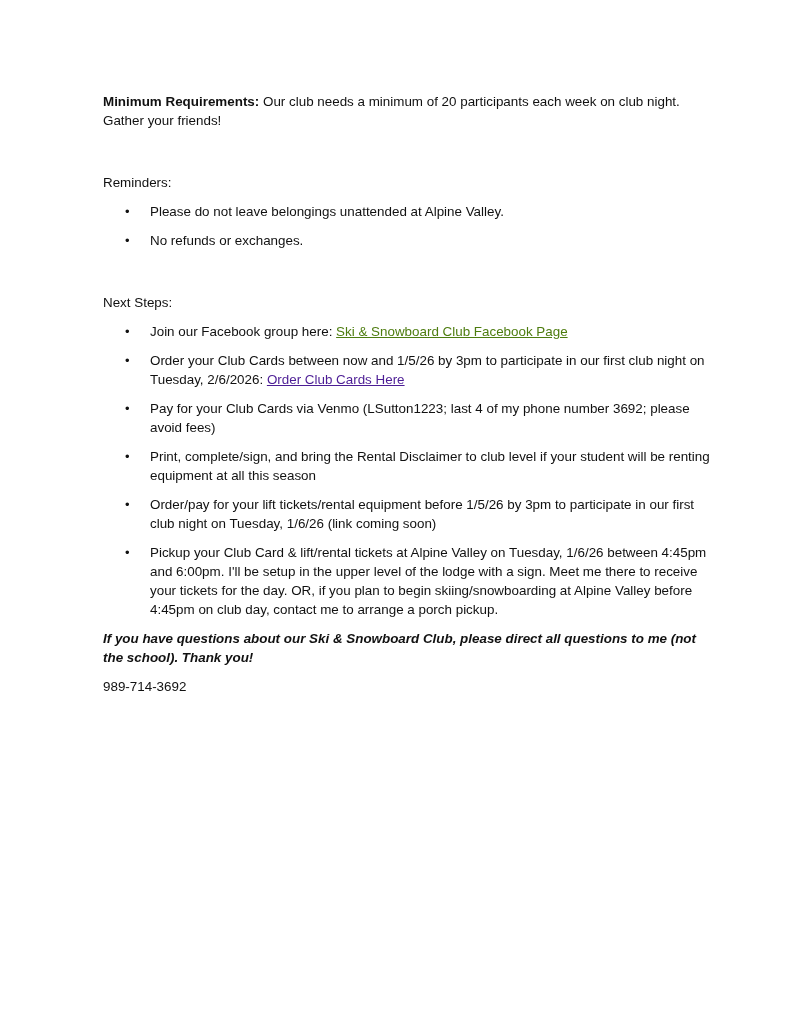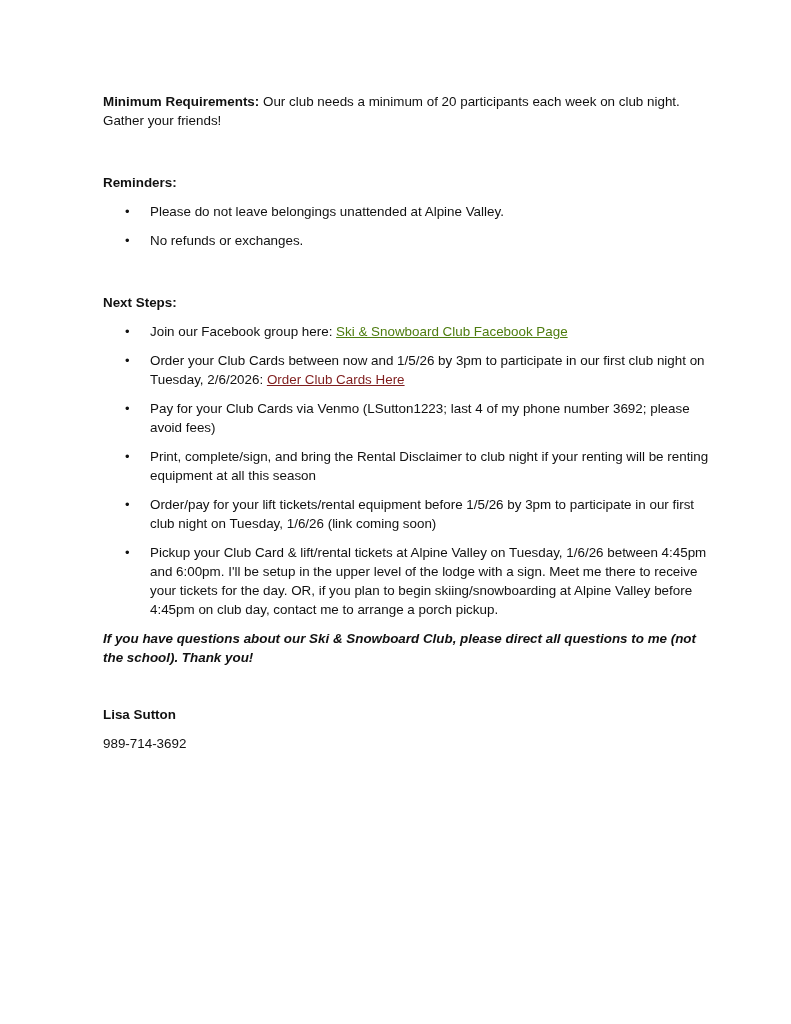--- a/index.html
+++ b/index.html
@@ -3,26 +3,26 @@
   <meta charset="utf-8">
   <style>
     html, body { margin: 0; padding: 0; background: #ffffff; }
     body {
       width: 791px; height: 1024px; position: relative; overflow: hidden;
       font-family: "Liberation Sans", sans-serif; color: #111111;
     }
     .page { position: absolute; left: 103px; top: 92px; width: 610px; font-size: 13.4px; line-height: 19px; }
     p { margin: 0; }
     .para { margin-bottom: 10px; }
-    .heading { font-weight: bold; margin-bottom: 10px; margin-top: 43px; }
+    .heading { font-weight: normal; margin-bottom: 10px; margin-top: 43px; }
     ul { list-style: none; margin: 0 0 10px 0; padding: 0; }
     li { position: relative; padding-left: 47px; margin-bottom: 10px; }
     li .bullet { position: absolute; left: 22px; top: 0; font-size: 13px; }
     a.link-visited { color: #4d7c0f; text-decoration: underline; }
-    a.link-order { color: #7f1d1d; text-decoration: underline; }
+    a.link-order { color: #4c1d95; text-decoration: underline; }
     .closing { font-weight: bold; font-style: italic; margin-bottom: 10px; }
     .sig-name { font-weight: bold; margin-top: 38px; margin-bottom: 10px; }
     .sig-line { margin-bottom: 10px; }
   </style>
 </head>
 <body>
 
 <div class="page">
 
   <p class="para"><b>Minimum Requirements:</b><span> Our club needs a minimum of 20 participants each week on club night. Gather your friends!</span></p>
@@ -31,22 +31,21 @@
   <ul>
     <li><span class="bullet">•</span><span>Please do not leave belongings unattended at Alpine Valley.</span></li>
     <li><span class="bullet">•</span><span>No refunds or exchanges.</span></li>
   </ul>
 
   <p class="heading">Next Steps:</p>
   <ul>
     <li><span class="bullet">•</span><span>Join our Facebook group here: </span><a class="link-visited" href="#">Ski &amp; Snowboard Club Facebook Page</a></li>
     <li><span class="bullet">•</span><span>Order your Club Cards between now and 1/5/26 by 3pm to participate in our first club night on Tuesday, 2/6/2026: </span><a class="link-order" href="#">Order Club Cards Here</a></li>
     <li><span class="bullet">•</span><span>Pay for your Club Cards via Venmo (LSutton1223; last 4 of my phone number 3692; please avoid fees)</span></li>
-    <li><span class="bullet">•</span><span>Print, complete/sign, and bring the Rental Disclaimer to club night if your renting will be renting equipment at all this season</span></li>
+    <li><span class="bullet">•</span><span>Print, complete/sign, and bring the Rental Disclaimer to club level if your student will be renting equipment at all this season</span></li>
     <li><span class="bullet">•</span><span>Order/pay for your lift tickets/rental equipment before 1/5/26 by 3pm to participate in our first club night on Tuesday, 1/6/26 (link coming soon)</span></li>
     <li><span class="bullet">•</span><span>Pickup your Club Card &amp; lift/rental tickets at Alpine Valley on Tuesday, 1/6/26 between 4:45pm and 6:00pm. I'll be setup in the upper level of the lodge with a sign. Meet me there to receive your tickets for the day. OR, if you plan to begin skiing/snowboarding at Alpine Valley before 4:45pm on club day, contact me to arrange a porch pickup.</span></li>
   </ul>
 
   <p class="closing">If you have questions about our Ski &amp; Snowboard Club, please direct all questions to me (not the school). Thank you!</p>
 
-  <p class="sig-name">Lisa Sutton</p>
   <p class="sig-line">989-714-3692</p>
 </div>
 
 </body></html>

